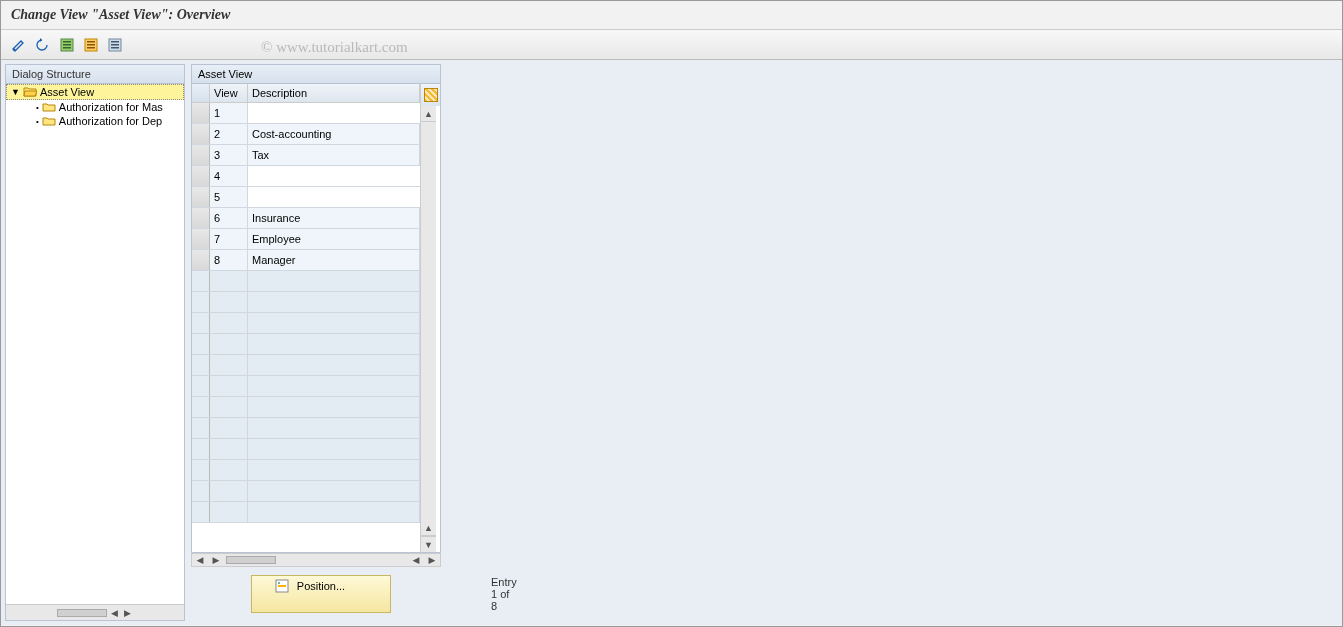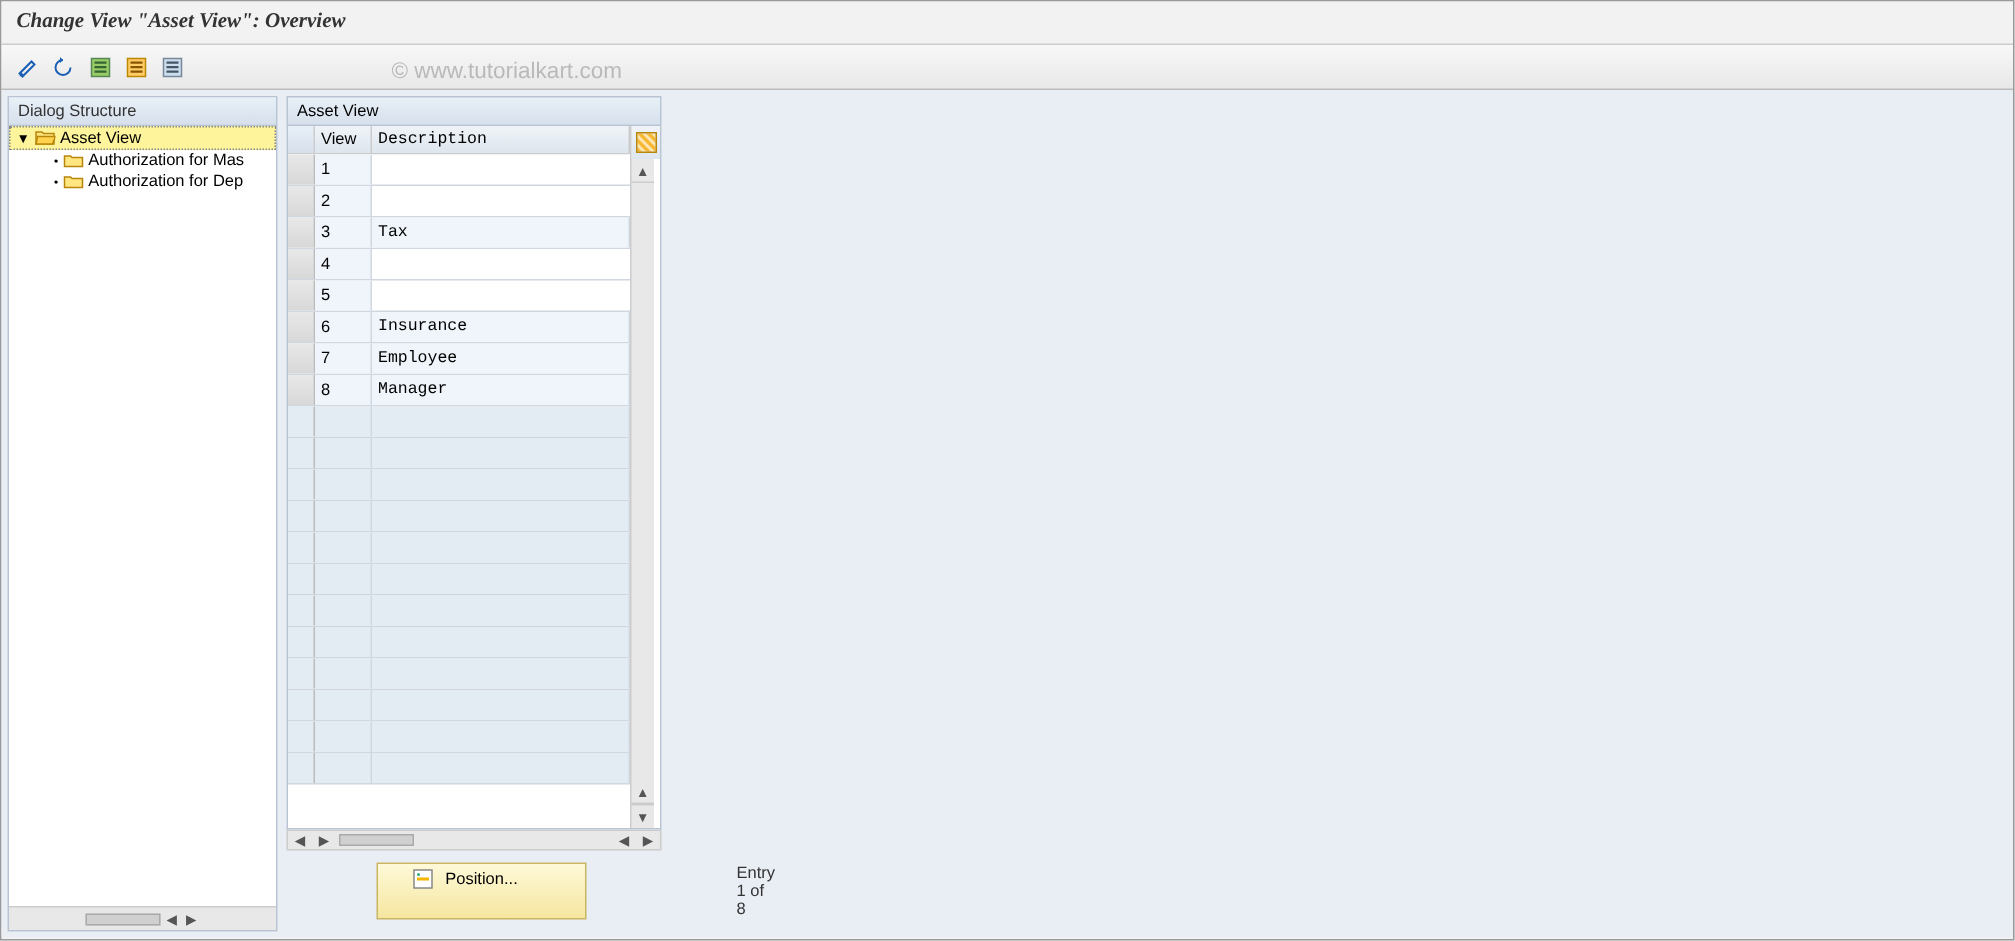--- a/index.html
+++ b/index.html
@@ -137,21 +137,21 @@
     border-bottom: 1px solid #ccc;
   }
   .th {
     padding: 3px 4px;
     border-right: 1px solid #ccc;
     font-size: 11px;
     overflow: hidden;
   }
   .col-sel { width: 18px; background: linear-gradient(to bottom, #e8eff7, #d6e0ec);}
   .col-view { width: 38px; }
-  .col-desc { flex: 1; font-family: Liberation Mono, monospace; }
+  .col-desc { flex: 1; }
   .col-config {
     width: 20px; display:flex; align-items:center; justify-content:center;
     background: linear-gradient(to bottom, #f0f4f8, #dde5ee);
     border-left:1px solid #ccc;
   }
   .config-icon {
     width: 14px; height: 14px;
     background: linear-gradient(45deg, #f7b733 25%, #fceabb 25%, #fceabb 50%, #f7b733 50%, #f7b733 75%, #fceabb 75%);
     background-size: 6px 6px;
     border: 1px solid #b8860b;
@@ -233,21 +233,21 @@
   .position-btn .picon {
     width:14px;height:14px;display:inline-block;
   }
   .entry-info { font-size: 11px; color: #333; }
 
   .watermark {
     position: absolute;
     top: 38px; left: 260px;
     font-size: 15px;
     color: rgba(150,150,150,0.6);
-    font-family: Liberation Sans, sans-serif;
+    font-family: Liberation Serif, serif;
     pointer-events: none;
     z-index: 100;
   }
 
   
   svg { display:block; }
 </style>
 </head>
 <body>
 
@@ -347,20 +347,21 @@
             <div class="th col-desc">Description</div>
           </div>
           <div class="table-body" id="table-body">
               <div class="tr">
                 <div class="td col-sel"></div>
                 <div class="td col-view">1</div>
               </div>
               <div class="tr">
                 <div class="td col-sel"></div>
                 <div class="td col-view">2</div>
+                <div class="td col-desc">Cost-accounting</div>
               </div>
               <div class="tr">
                 <div class="td col-sel"></div>
                 <div class="td col-view">3</div>
                 <div class="td col-desc">Tax</div>
               </div>
               <div class="tr">
                 <div class="td col-sel"></div>
                 <div class="td col-view">4</div>
               </div>

